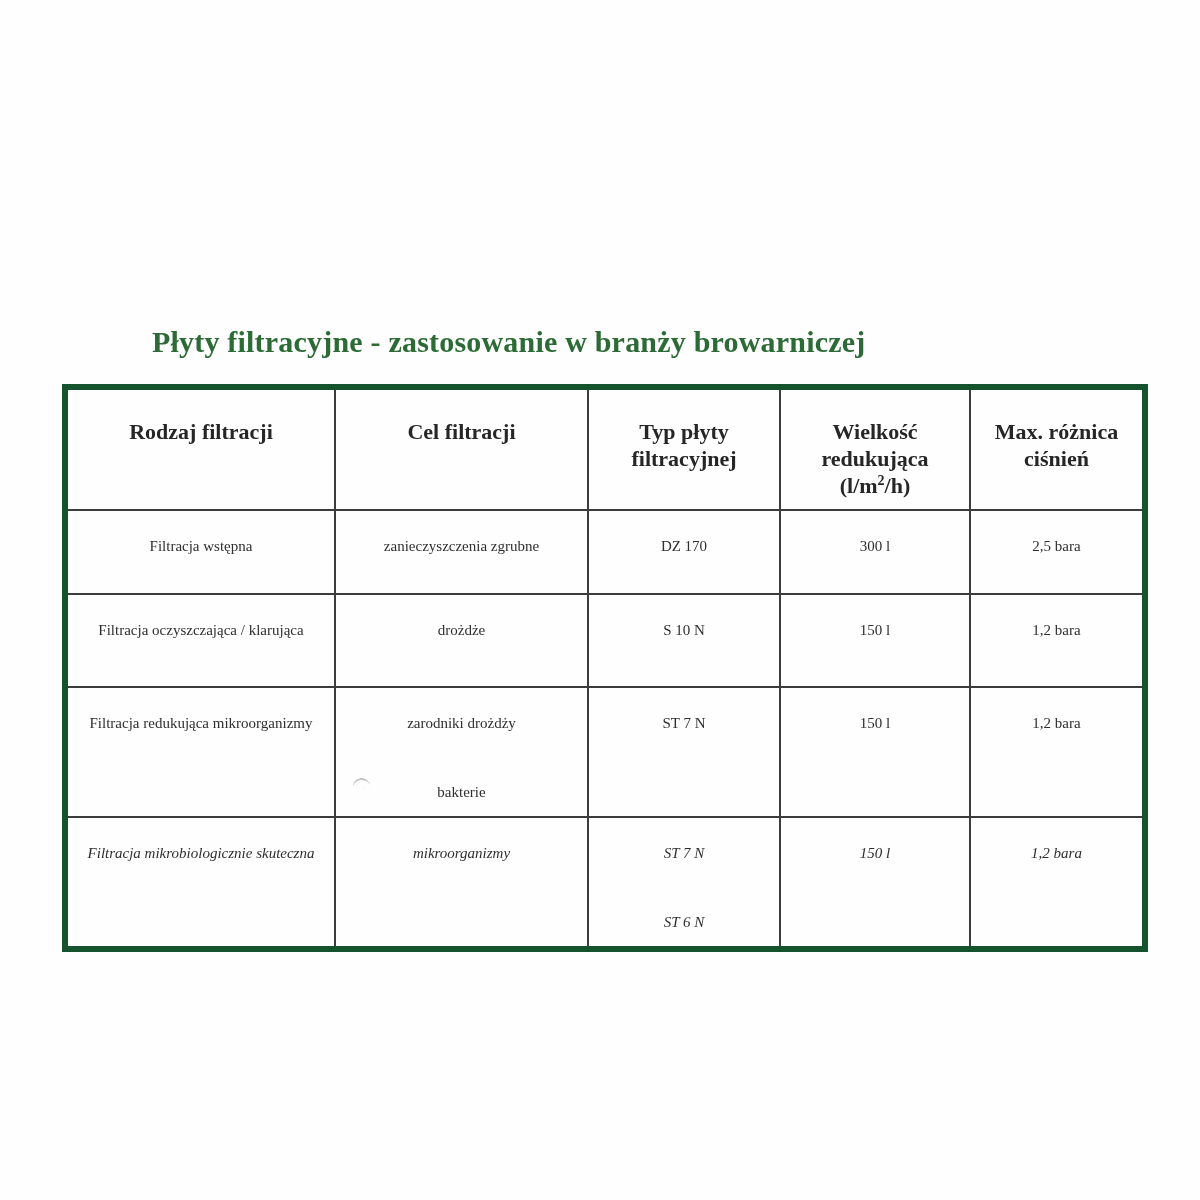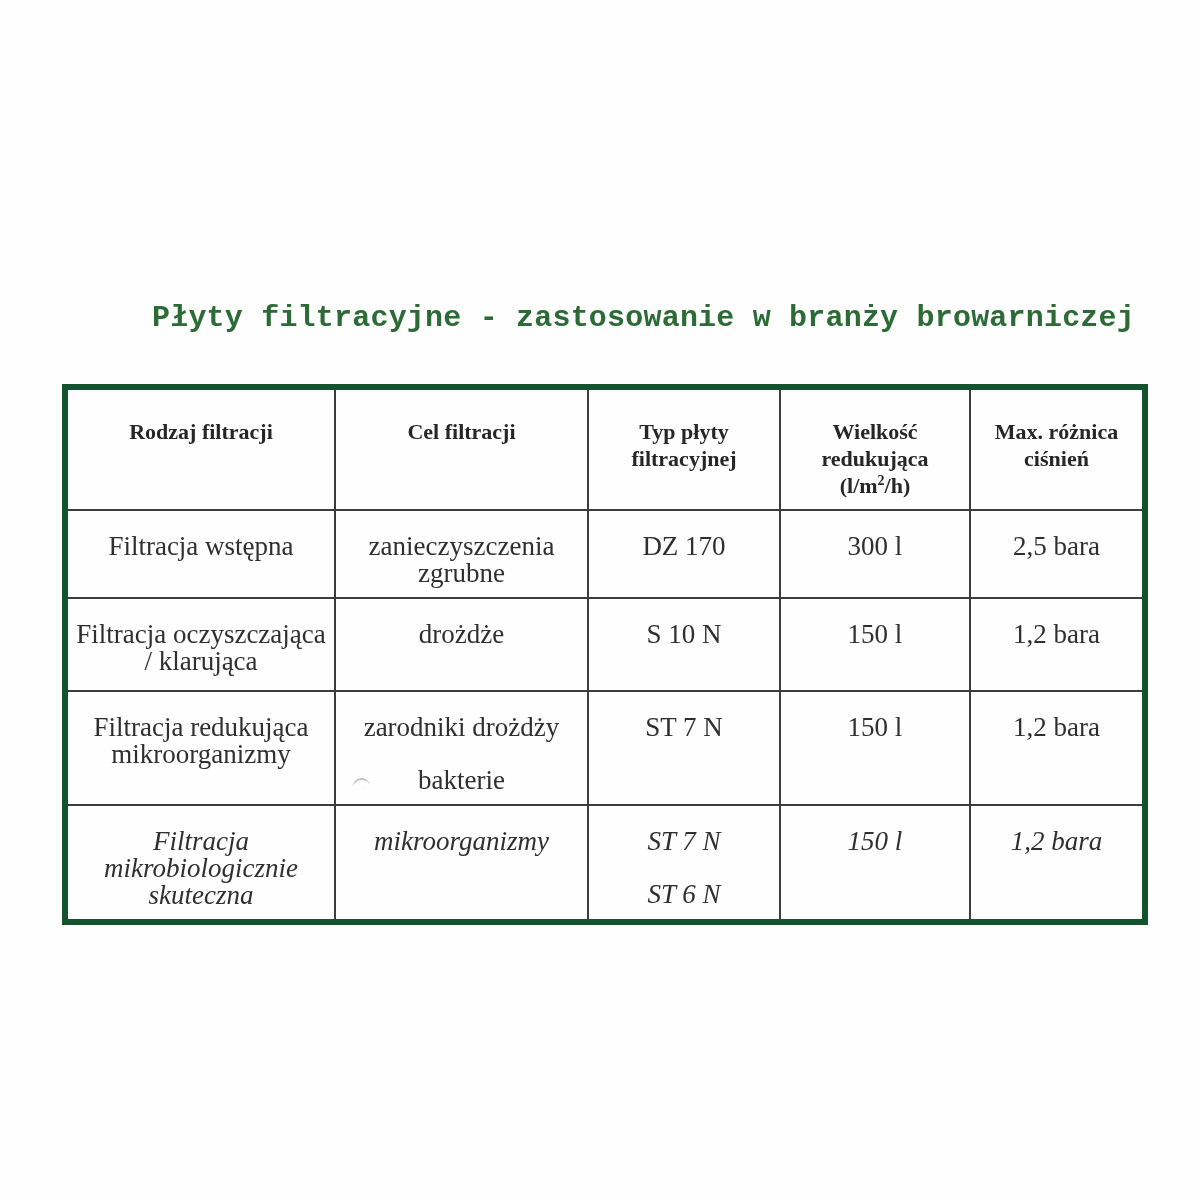--- a/index.html
+++ b/index.html
@@ -12,61 +12,61 @@
     width: 1200px;
     height: 1200px;
     background: #fefefe;
     overflow: hidden;
     font-family: "Liberation Serif", serif;
     color: #2f2f2f;
   }
   .title {
     position: absolute;
     left: 152px;
-    top: 301px;
+    top: 325px;
     margin: 0;
-    font-family: Liberation Mono, monospace;
+    font-family: Liberation Serif, serif;
     font-size: 30px;
     font-weight: bold;
     letter-spacing: 0.2px;
     color: #2c6b35;
     white-space: nowrap;
   }
   table.filter-table {
     position: absolute;
     left: 62px;
     top: 384px;
     width: 1080px;
     border-collapse: collapse;
     table-layout: fixed;
   }
   .filter-table th,
   .filter-table td {
     border: 2px solid #3c3c3c;
     vertical-align: top;
     text-align: center;
     padding: 22px 4px 10px 4px;
-    font-size: 27px;
+    font-size: 15px;
     line-height: 27px;
     overflow: hidden;
   }
   .filter-table th {
     font-weight: bold;
     font-size: 22px;
     padding-top: 28px;
     color: #262626;
   }
   .filter-table { border: 6px solid #14532d; }
   tr.header-row   { height: 101px; }
   tr.row-1        { height: 84px;  }
   tr.row-2        { height: 93px; }
   tr.row-3        { height: 104px; }
   tr.row-4        { height: 100px; font-style: italic; }
   .para { margin: 0; }
-  .para-gap { margin-top: 26px; }
+  .para-gap { margin-top: 42px; }
   sup {
     font-size: 14px;
     line-height: 0;
     vertical-align: super;
   }
   .scan-artifact {
     position: absolute;
     left: 352px;
     top: 778px;
     width: 18px;

